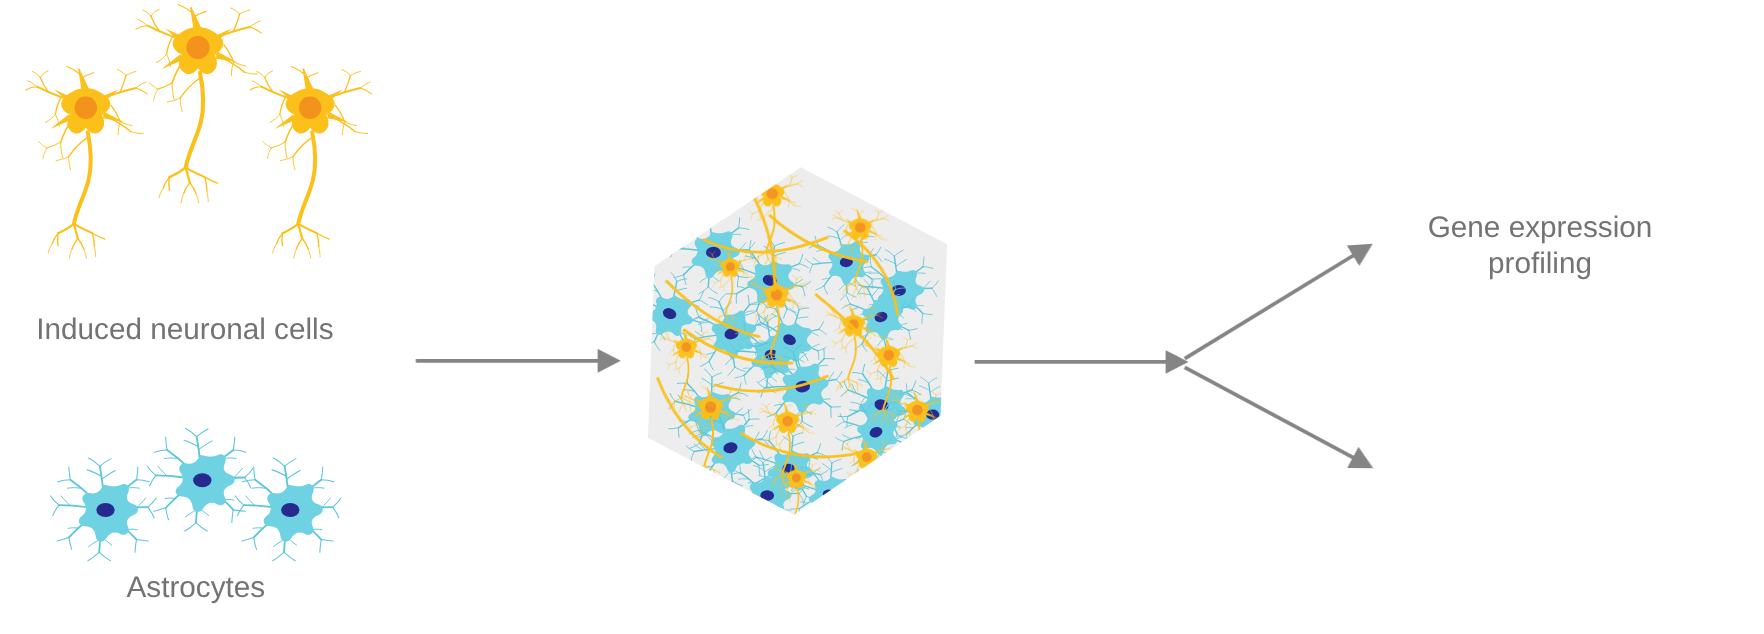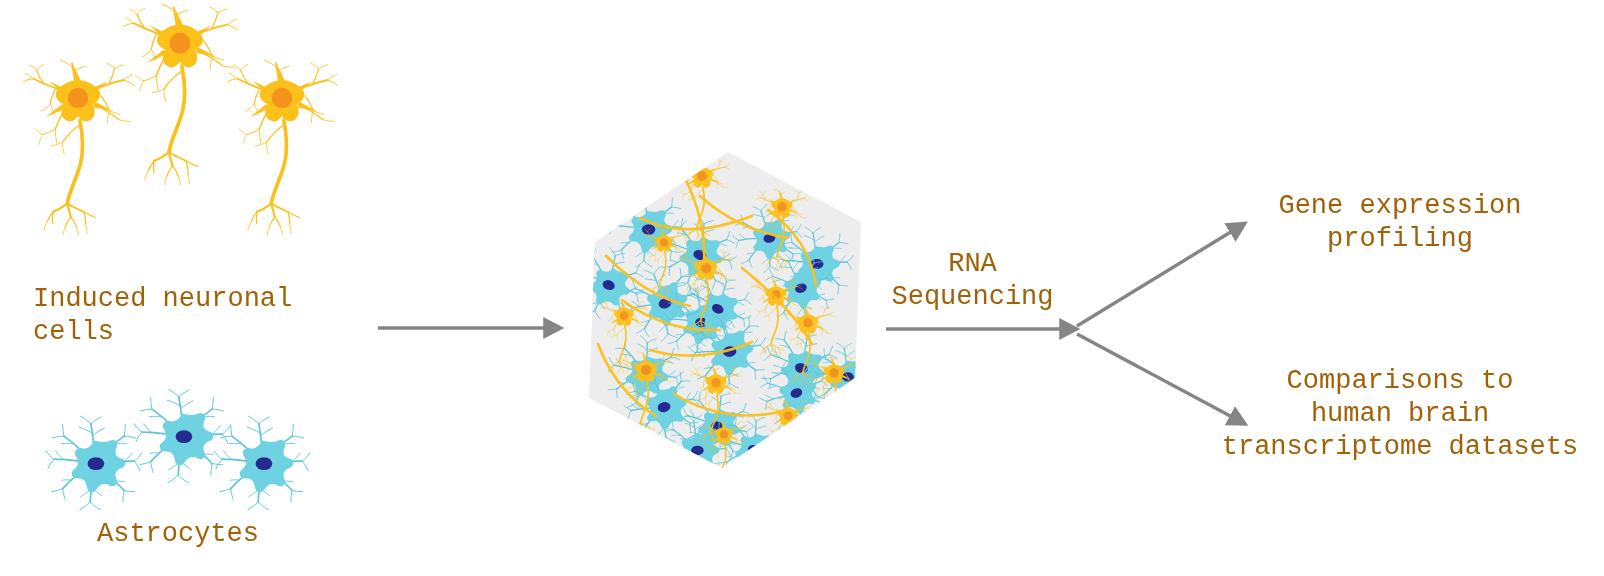--- a/index.html
+++ b/index.html
@@ -15,22 +15,22 @@
     font-family: "Liberation Sans", sans-serif;
   }
   .stage {
     position: absolute;
     left: 0; top: 0;
     width: 1604px;
     height: 576px;
   }
   .label {
     position: absolute;
-    color: #a16207;
-    font-family: Liberation Mono, monospace;
+    color: #737373;
+    font-family: Liberation Sans, sans-serif;
     font-size: 27px;
     line-height: 33px;
     white-space: pre-line;
     text-align: center;
     letter-spacing: 0px;
   }
   #label-induced-neuronal-cells {
     left: 33px;
     top: 283px;
     width: 294px;
@@ -323,23 +323,18 @@
     <g>
       <line x1="1077" y1="334" x2="1234" y2="418" stroke="#858585" stroke-width="3.4" marker-end="url(#ahead)"></line>
     </g>
   </svg>
 
   <div class="label" id="label-induced-neuronal-cells">Induced neuronal cells</div>
 
   <div class="label" id="label-astrocytes">Astrocytes</div>
 
 
-  <div class="label" id="label-rna-sequencing">RNA
-Sequencing</div>
 
   <div class="label" id="label-gene-expression-profiling">Gene expression
 profiling</div>
 
-  <div class="label" id="label-comparisons">Comparisons to
-human brain
-transcriptome datasets</div>
 
 </div>
 
 </body></html>

